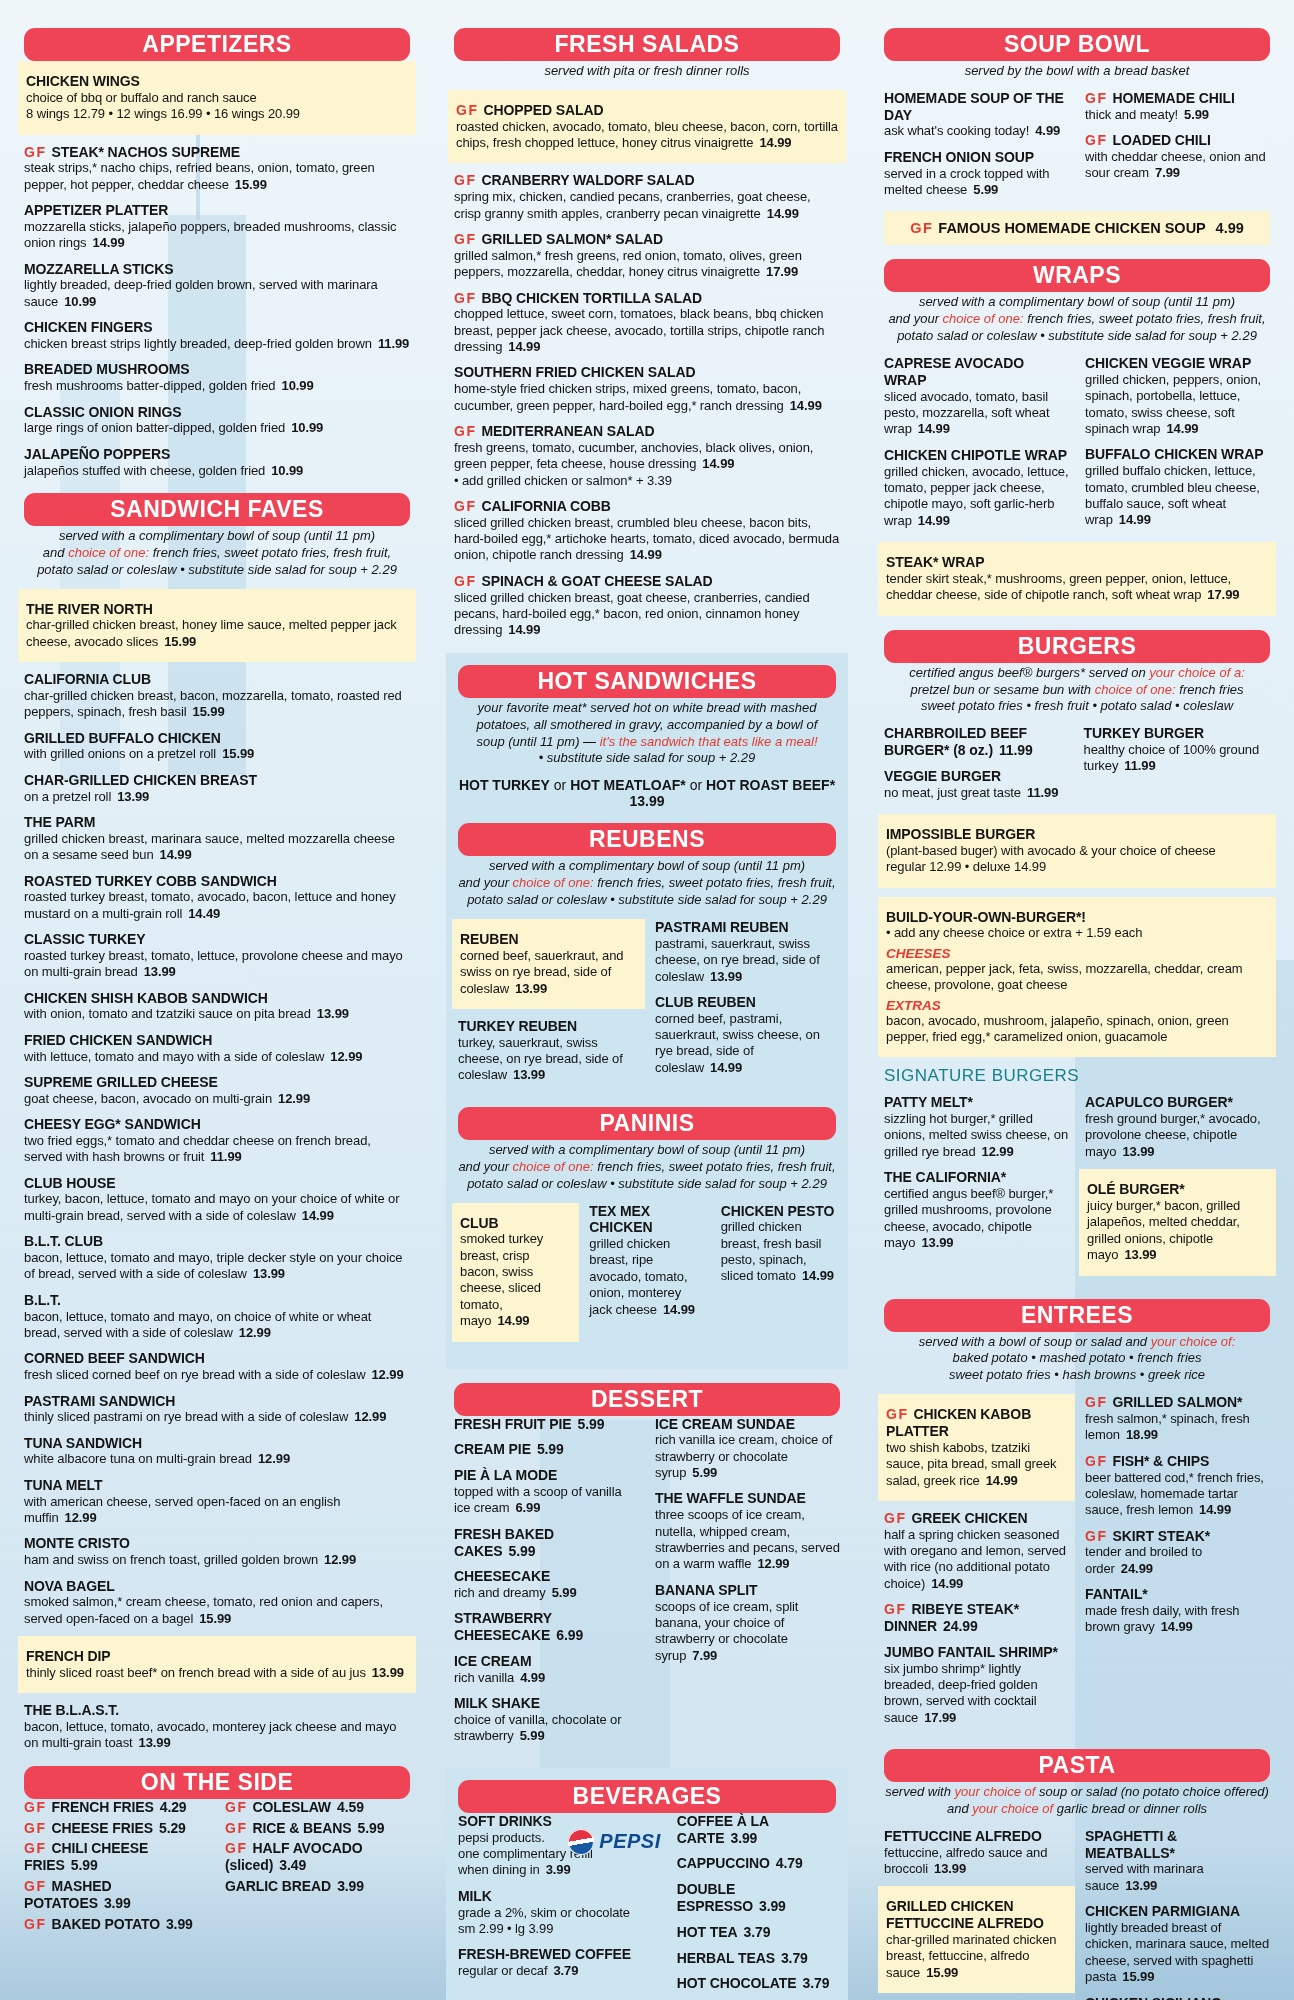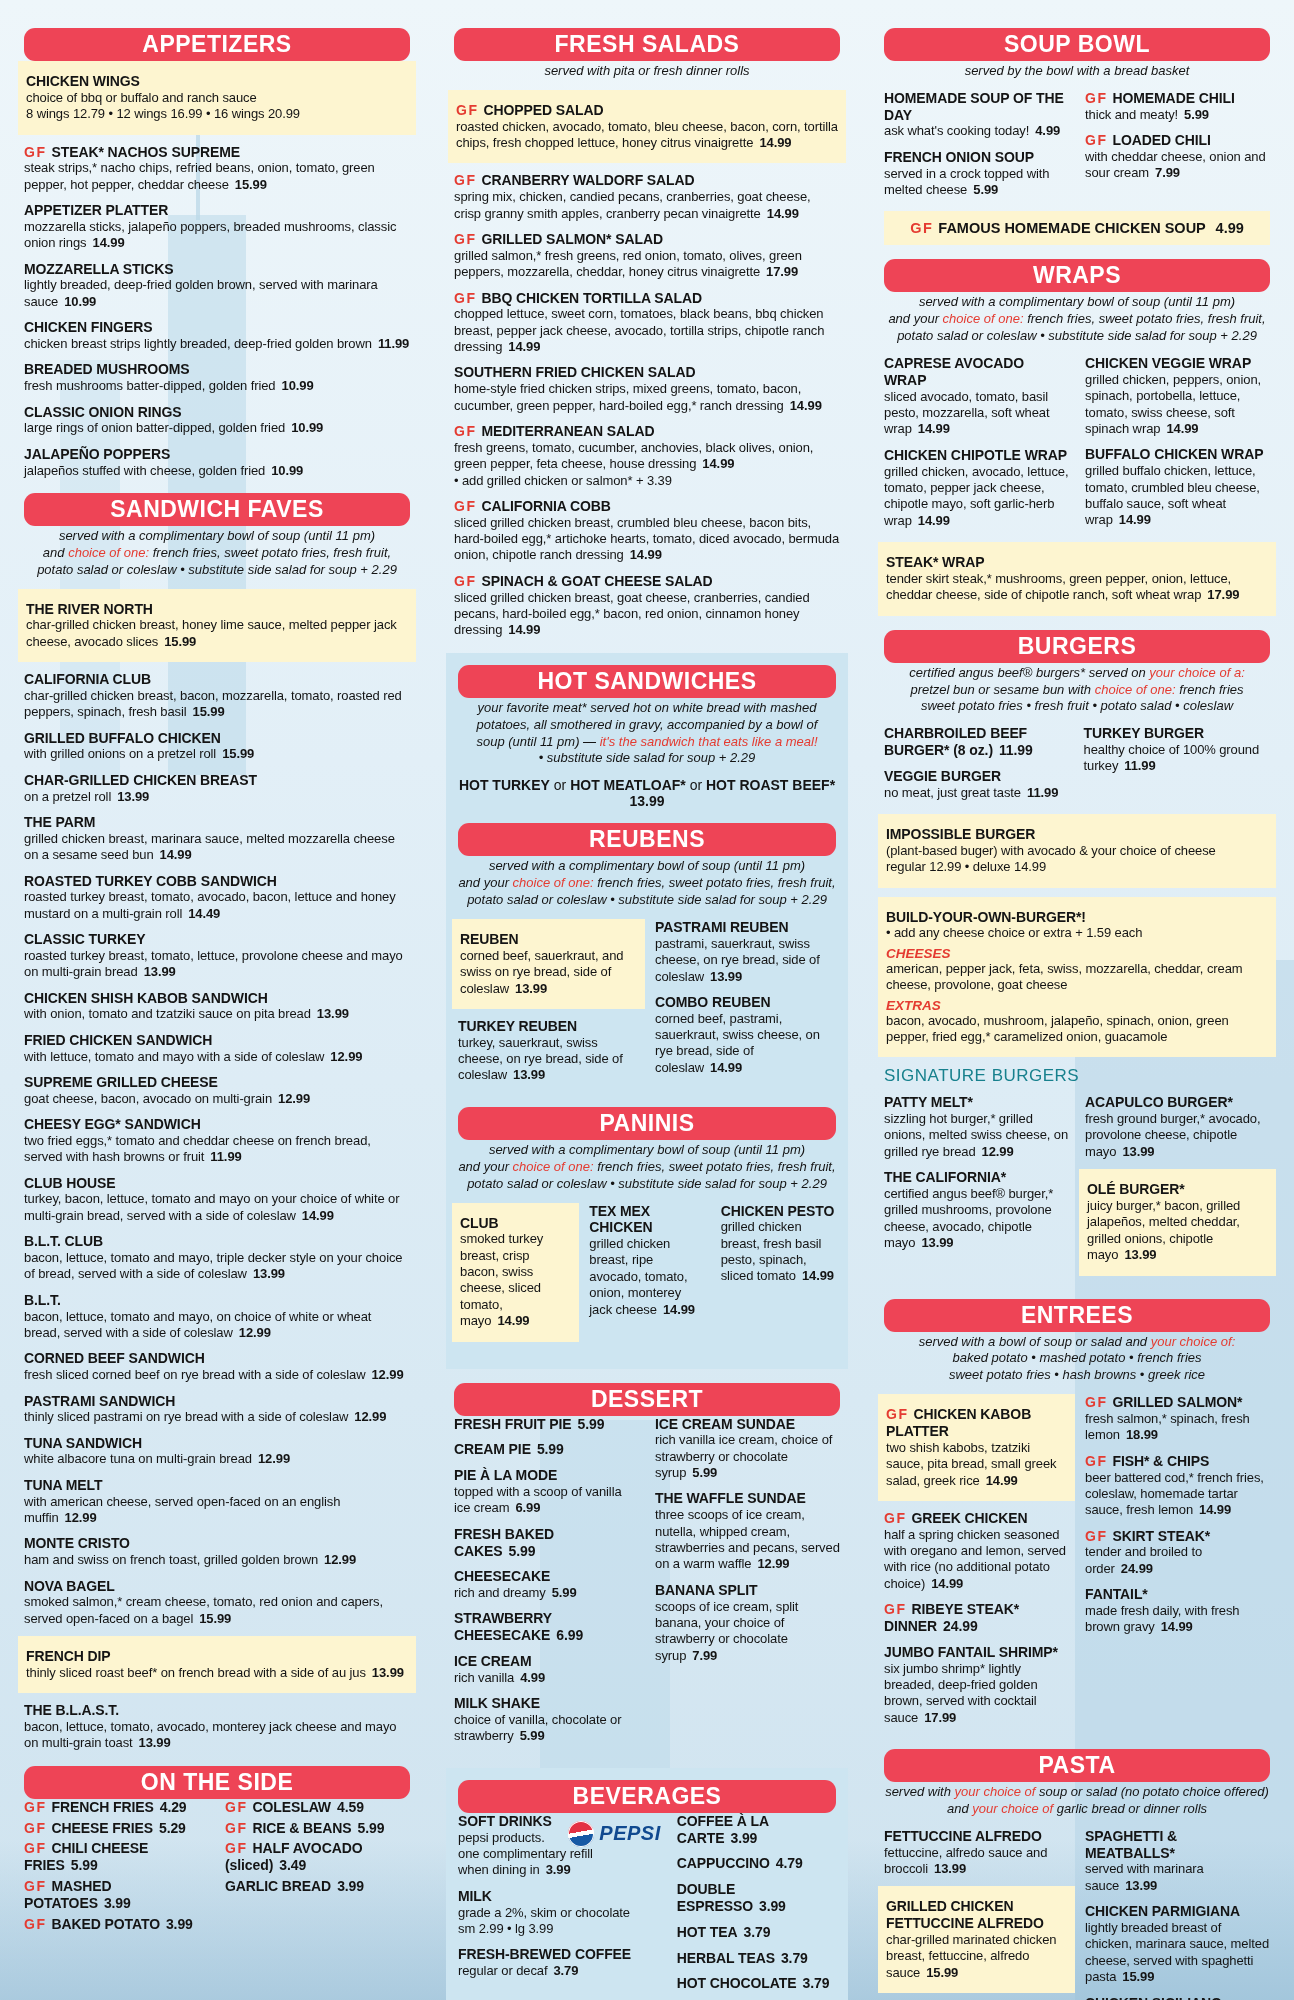--- a/index.html
+++ b/index.html
@@ -27,21 +27,21 @@
   .price{font-weight:700;margin-left:6px;white-space:nowrap;}
   .hl{background:var(--yellow);padding:12px 8px;margin:0 -6px 9px;}
   .panel{background:var(--panel);padding:12px 12px 4px;margin:0 -8px 14px;}
   .cols{display:grid;gap:2px 16px;margin-bottom:4px;}
   .cols.compact .item{margin-bottom:4px;}
   .center-line{text-align:center;font-size:14px;margin:4px 0 10px;}
   .ybar{background:var(--yellow);text-align:center;font-weight:700;font-size:14.5px;
         padding:9px 24px;margin:4px 0 12px;}
   .subheading{color:var(--teal);font-size:17px;font-weight:400;letter-spacing:.5px;margin:2px 0 8px;}
   .extra-h{color:var(--red);font-style:italic;font-weight:700;font-size:13.5px;margin-top:4px;}
-  .pepsi{position:absolute;top:8px;right:0;display:flex;align-items:center;gap:5px;}
+  .pepsi{position:absolute;top:16px;right:0;display:flex;align-items:center;gap:5px;}
   .pepsi .globe{width:26px;height:26px;border-radius:50%;
      background:linear-gradient(170deg,#e33244 0 42%,#fff 42% 56%,#1659a5 56% 100%);
      box-shadow:0 0 0 1px #fff inset;}
   .pepsi .ptxt{font-weight:700;font-style:italic;font-size:20px;color:var(--pepsi-blue);letter-spacing:.5px;}
   .logo-host{position:relative;}
 </style>
 </head>
 <body>
 
 <div id="page">
@@ -276,21 +276,21 @@
                   <div class="item-name"><span>TURKEY REUBEN</span></div>
                   <div class="item-desc">turkey, sauerkraut, swiss cheese, on rye bread, side of coleslaw<span class="price">13.99</span></div>
                 </div>
               </div>
               <div>
                 <div class="item">
                   <div class="item-name"><span>PASTRAMI REUBEN</span></div>
                   <div class="item-desc">pastrami, sauerkraut, swiss cheese, on rye bread, side of coleslaw<span class="price">13.99</span></div>
                 </div>
                 <div class="item">
-                  <div class="item-name"><span>COMBO REUBEN</span></div>
+                  <div class="item-name"><span>CLUB REUBEN</span></div>
                   <div class="item-desc">corned beef, pastrami, sauerkraut, swiss cheese, on rye bread, side of coleslaw<span class="price">14.99</span></div>
                 </div>
               </div>
             </div>
           </div>
           <div class="sec">
             <div class="sec-header"><span>PANINIS</span></div>
             <div class="intro"><span class="run">served with a complimentary bowl of soup (until 11 pm)</span><br><span class="run">and your </span><span class="run run-r">choice of one:</span><span class="run"> french fries, sweet potato fries, fresh fruit,</span><br><span class="run">potato salad or coleslaw • substitute side salad for soup + 2.29</span></div>
             <div class="cols" style="grid-template-columns: repeat(3, 1fr);">
               <div>

